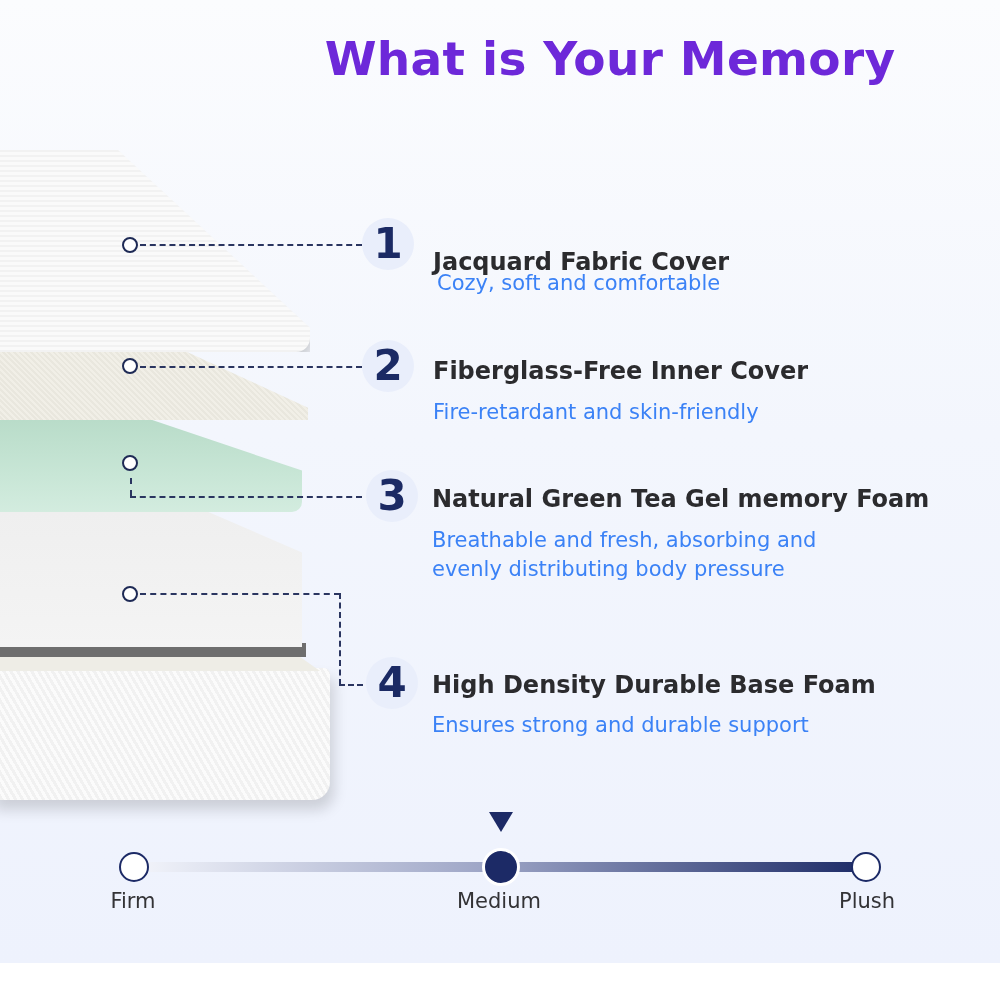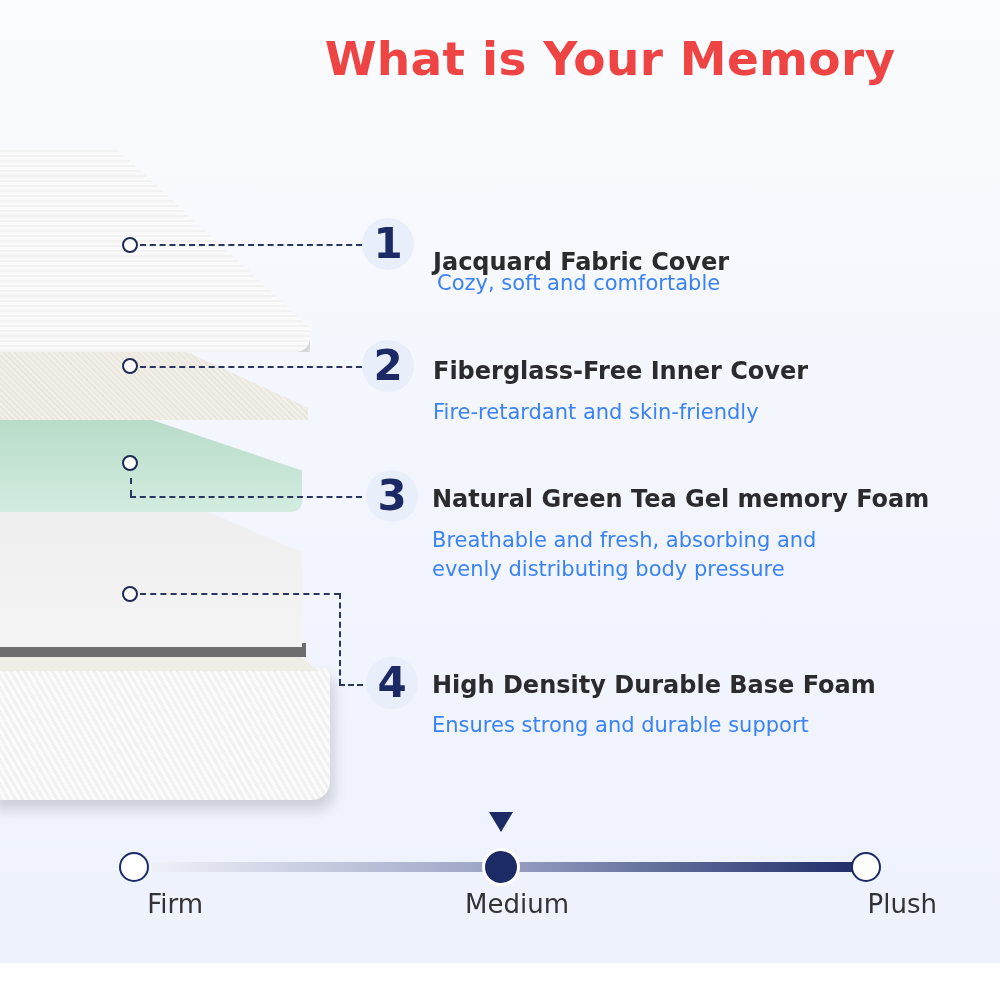--- a/index.html
+++ b/index.html
@@ -7,21 +7,21 @@
     width:1000px; height:1000px; position:relative; overflow:hidden;
     background:#ffffff;
     font-family:"Liberation Sans", "DejaVu Sans", sans-serif;
   }
   .bg {
     position:absolute; left:0; top:0; width:1000px; height:963px;
     background:linear-gradient(180deg,#fbfcfe 0%,#f3f6fd 45%,#eef2fd 100%);
   }
   .title {
     position:absolute; left:250px; top:30px; width:720px;
-    text-align:center; color:#ef4444;
+    text-align:center; color:#6d28d9;
     font-family:"DejaVu Sans", sans-serif; font-weight:bold;
     font-size:47px; line-height:58px; letter-spacing:0.3px;
   }
   .title span { display:block; }
 
   
   .layer { position:absolute; }
   .l1 {
     left:-10px; top:150px; width:320px; height:202px;
     background:repeating-linear-gradient(0deg,#f2f2f2 0 2px,#fafafa 2px 5px),#f6f6f6;
@@ -99,21 +99,21 @@
     position:absolute; width:38px; height:38px; border-radius:50%;
     background:#1c2a66; border:3px solid #ffffff; box-sizing:border-box;
   }
   .pointer {
     position:absolute; left:489px; top:812px; width:0; height:0;
     border-left:12px solid transparent; border-right:12px solid transparent;
     border-top:20px solid #1c2a66;
   }
   .scale-label {
     position:absolute; top:889px; color:#333336;
-    font-family:"DejaVu Sans", sans-serif; font-size:26px; text-align:right; width:140px;
+    font-family:"DejaVu Sans", sans-serif; font-size:21px; text-align:center; width:140px;
   }
 </style>
 </head>
 <body>
 
 <div class="bg"></div>
 
 <h1 class="title" style="margin:0;">
   <span>What is Your Memory</span>
 </h1>

